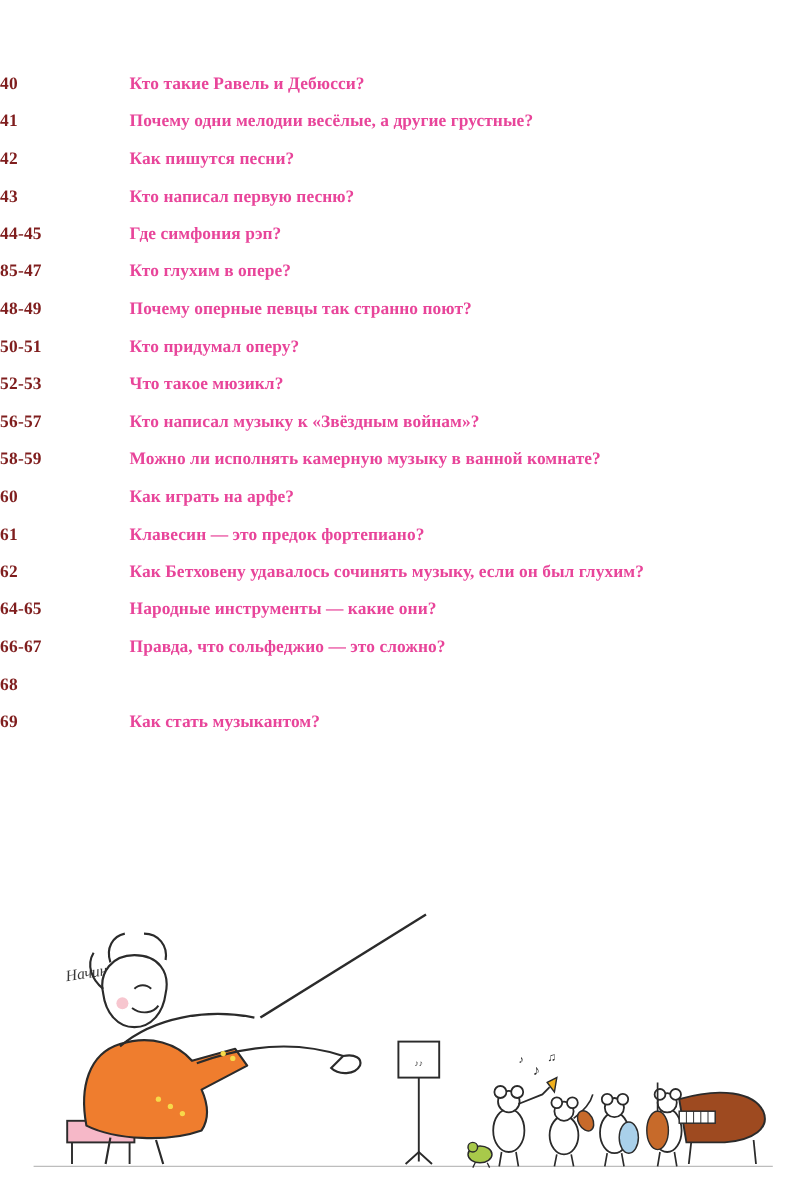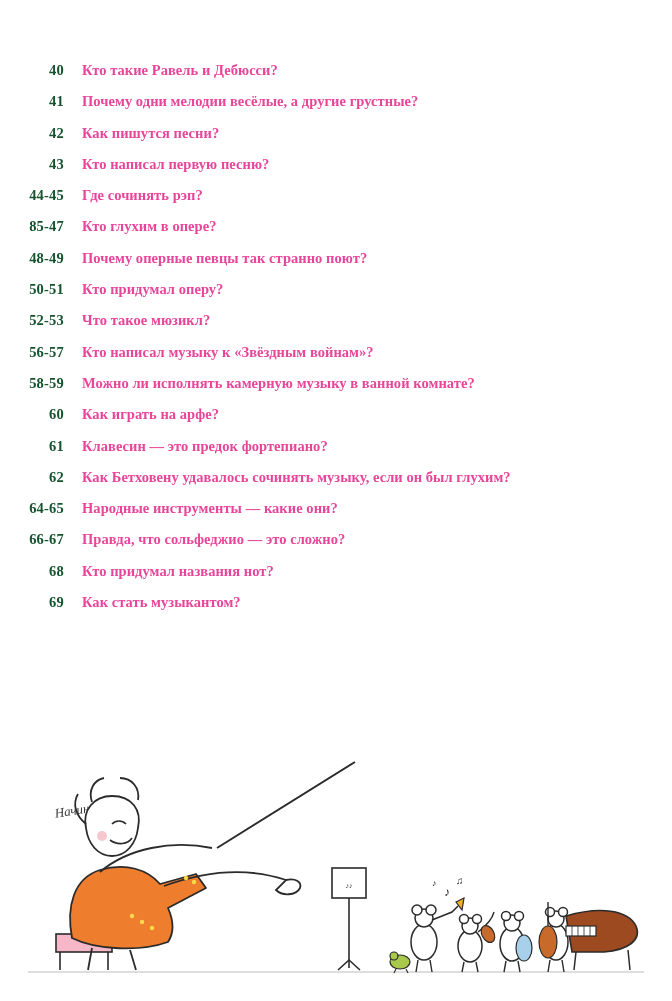--- a/index.html
+++ b/index.html
@@ -26,36 +26,37 @@
     width: 672px;
   }
   .toc-row {
     display: flex;
     align-items: baseline;
     height: 31.3px;
   }
   .toc-num {
     width: 64px;
     min-width: 64px;
-    text-align: right;
+    text-align: left;
     padding-right: 0px;
-    color: #14532d;
+    color: #7f1d1d;
     font-family: "Liberation Serif", serif;
     font-weight: bold;
     font-size: 14.5px;
     letter-spacing: 0.2px;
   }
   .toc-title {
     padding-left: 18px;
     color: #e8459a;
     font-family: "Liberation Serif", serif;
     font-weight: bold;
     font-size: 14.5px;
     letter-spacing: 0.05px;
     white-space: nowrap;
+    margin-left: 26px;
   }
   
   .illus {
     position: absolute;
     left: 0;
     top: 720px;
     width: 672px;
     height: 281px;
   }
   .illus svg { display: block; }
@@ -83,21 +84,21 @@
       <div class="toc-row">
         <div class="toc-num">42</div>
         <div class="toc-title">Как пишутся песни?</div>
       </div>
       <div class="toc-row">
         <div class="toc-num">43</div>
         <div class="toc-title">Кто написал первую песню?</div>
       </div>
       <div class="toc-row">
         <div class="toc-num">44-45</div>
-        <div class="toc-title">Где сочинять рэп?</div>
+        <div class="toc-title">Где симфония рэп?</div>
       </div>
       <div class="toc-row">
         <div class="toc-num">85-47</div>
         <div class="toc-title">Кто глухим в опере?</div>
       </div>
       <div class="toc-row">
         <div class="toc-num">48-49</div>
         <div class="toc-title">Почему оперные певцы так странно поют?</div>
       </div>
       <div class="toc-row">
@@ -131,21 +132,20 @@
       <div class="toc-row">
         <div class="toc-num">64-65</div>
         <div class="toc-title">Народные инструменты — какие они?</div>
       </div>
       <div class="toc-row">
         <div class="toc-num">66-67</div>
         <div class="toc-title">Правда, что сольфеджио —  это сложно?</div>
       </div>
       <div class="toc-row">
         <div class="toc-num">68</div>
-        <div class="toc-title">Кто придумал названия нот?</div>
       </div>
       <div class="toc-row">
         <div class="toc-num">69</div>
         <div class="toc-title">Как стать музыкантом?</div>
       </div>
     </div>
 
   <div class="illus">
     <svg width="672" height="281" viewBox="0 0 672 281" xmlns="http://www.w3.org/2000/svg">
 

